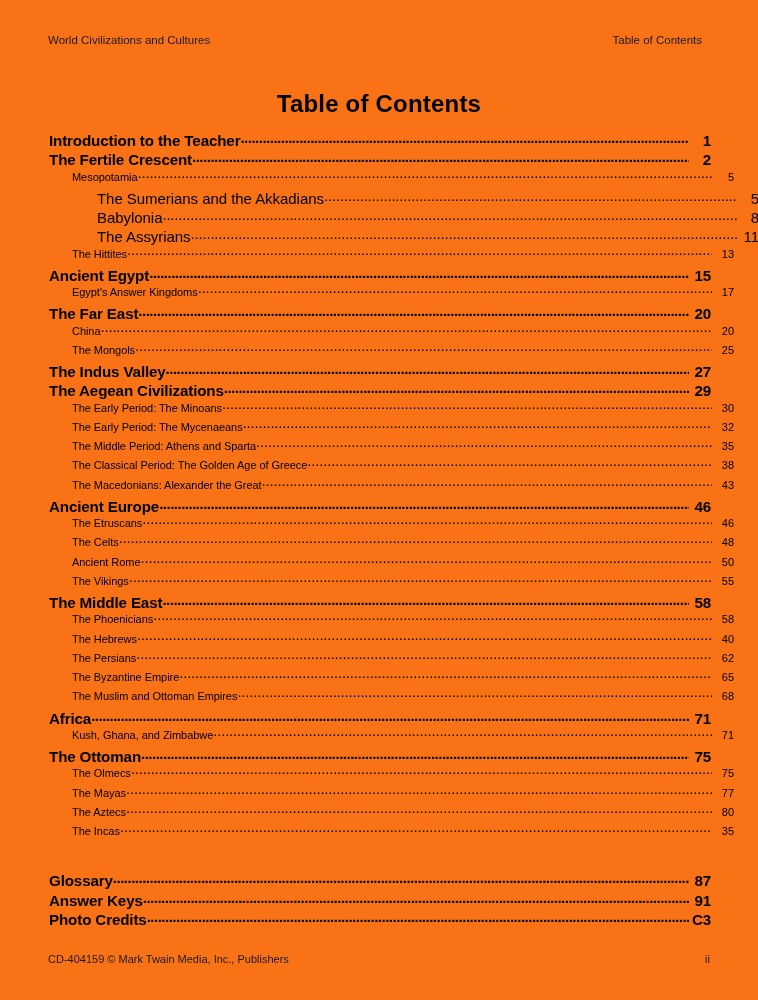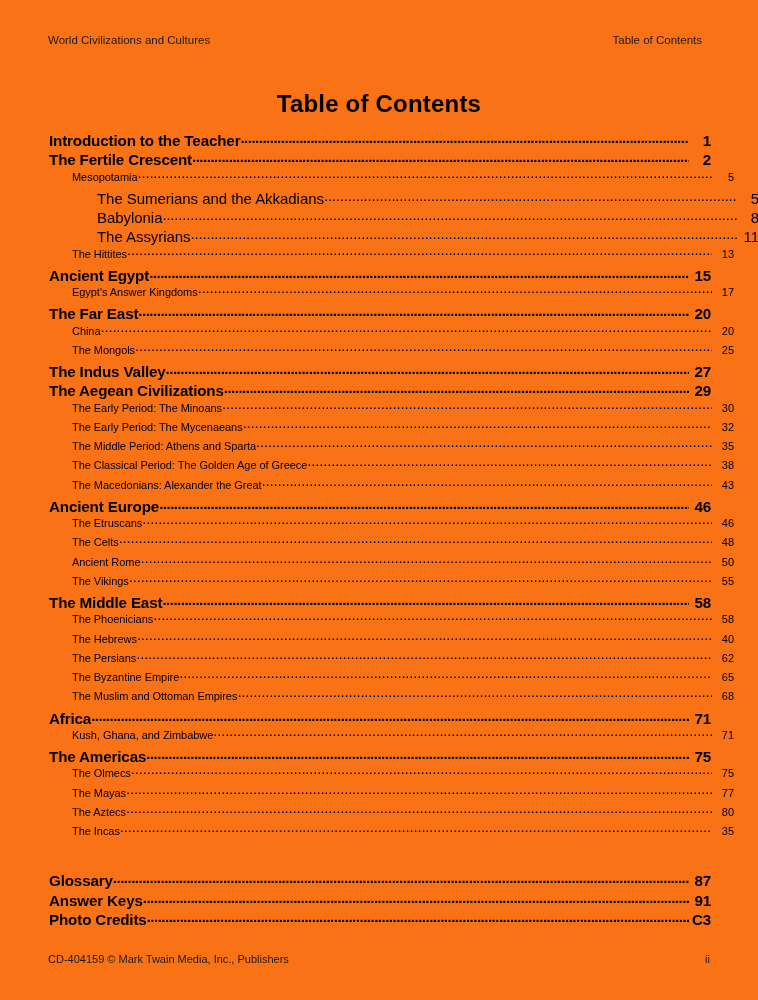--- a/index.html
+++ b/index.html
@@ -331,21 +331,21 @@
         <span class="entry-label">Africa</span>
         <span class="leader"></span>
         <span class="entry-page">71</span>
       </div>
       <div class="toc-entry lvl2">
         <span class="entry-label">Kush, Ghana, and Zimbabwe</span>
         <span class="leader"></span>
         <span class="entry-page">71</span>
       </div>
       <div class="toc-entry lvl1">
-        <span class="entry-label">The Americas</span>
+        <span class="entry-label">The Ottoman</span>
         <span class="leader"></span>
         <span class="entry-page">75</span>
       </div>
       <div class="toc-entry lvl2">
         <span class="entry-label">The Olmecs</span>
         <span class="leader"></span>
         <span class="entry-page">75</span>
       </div>
       <div class="toc-entry lvl2">
         <span class="entry-label">The Mayas</span>

